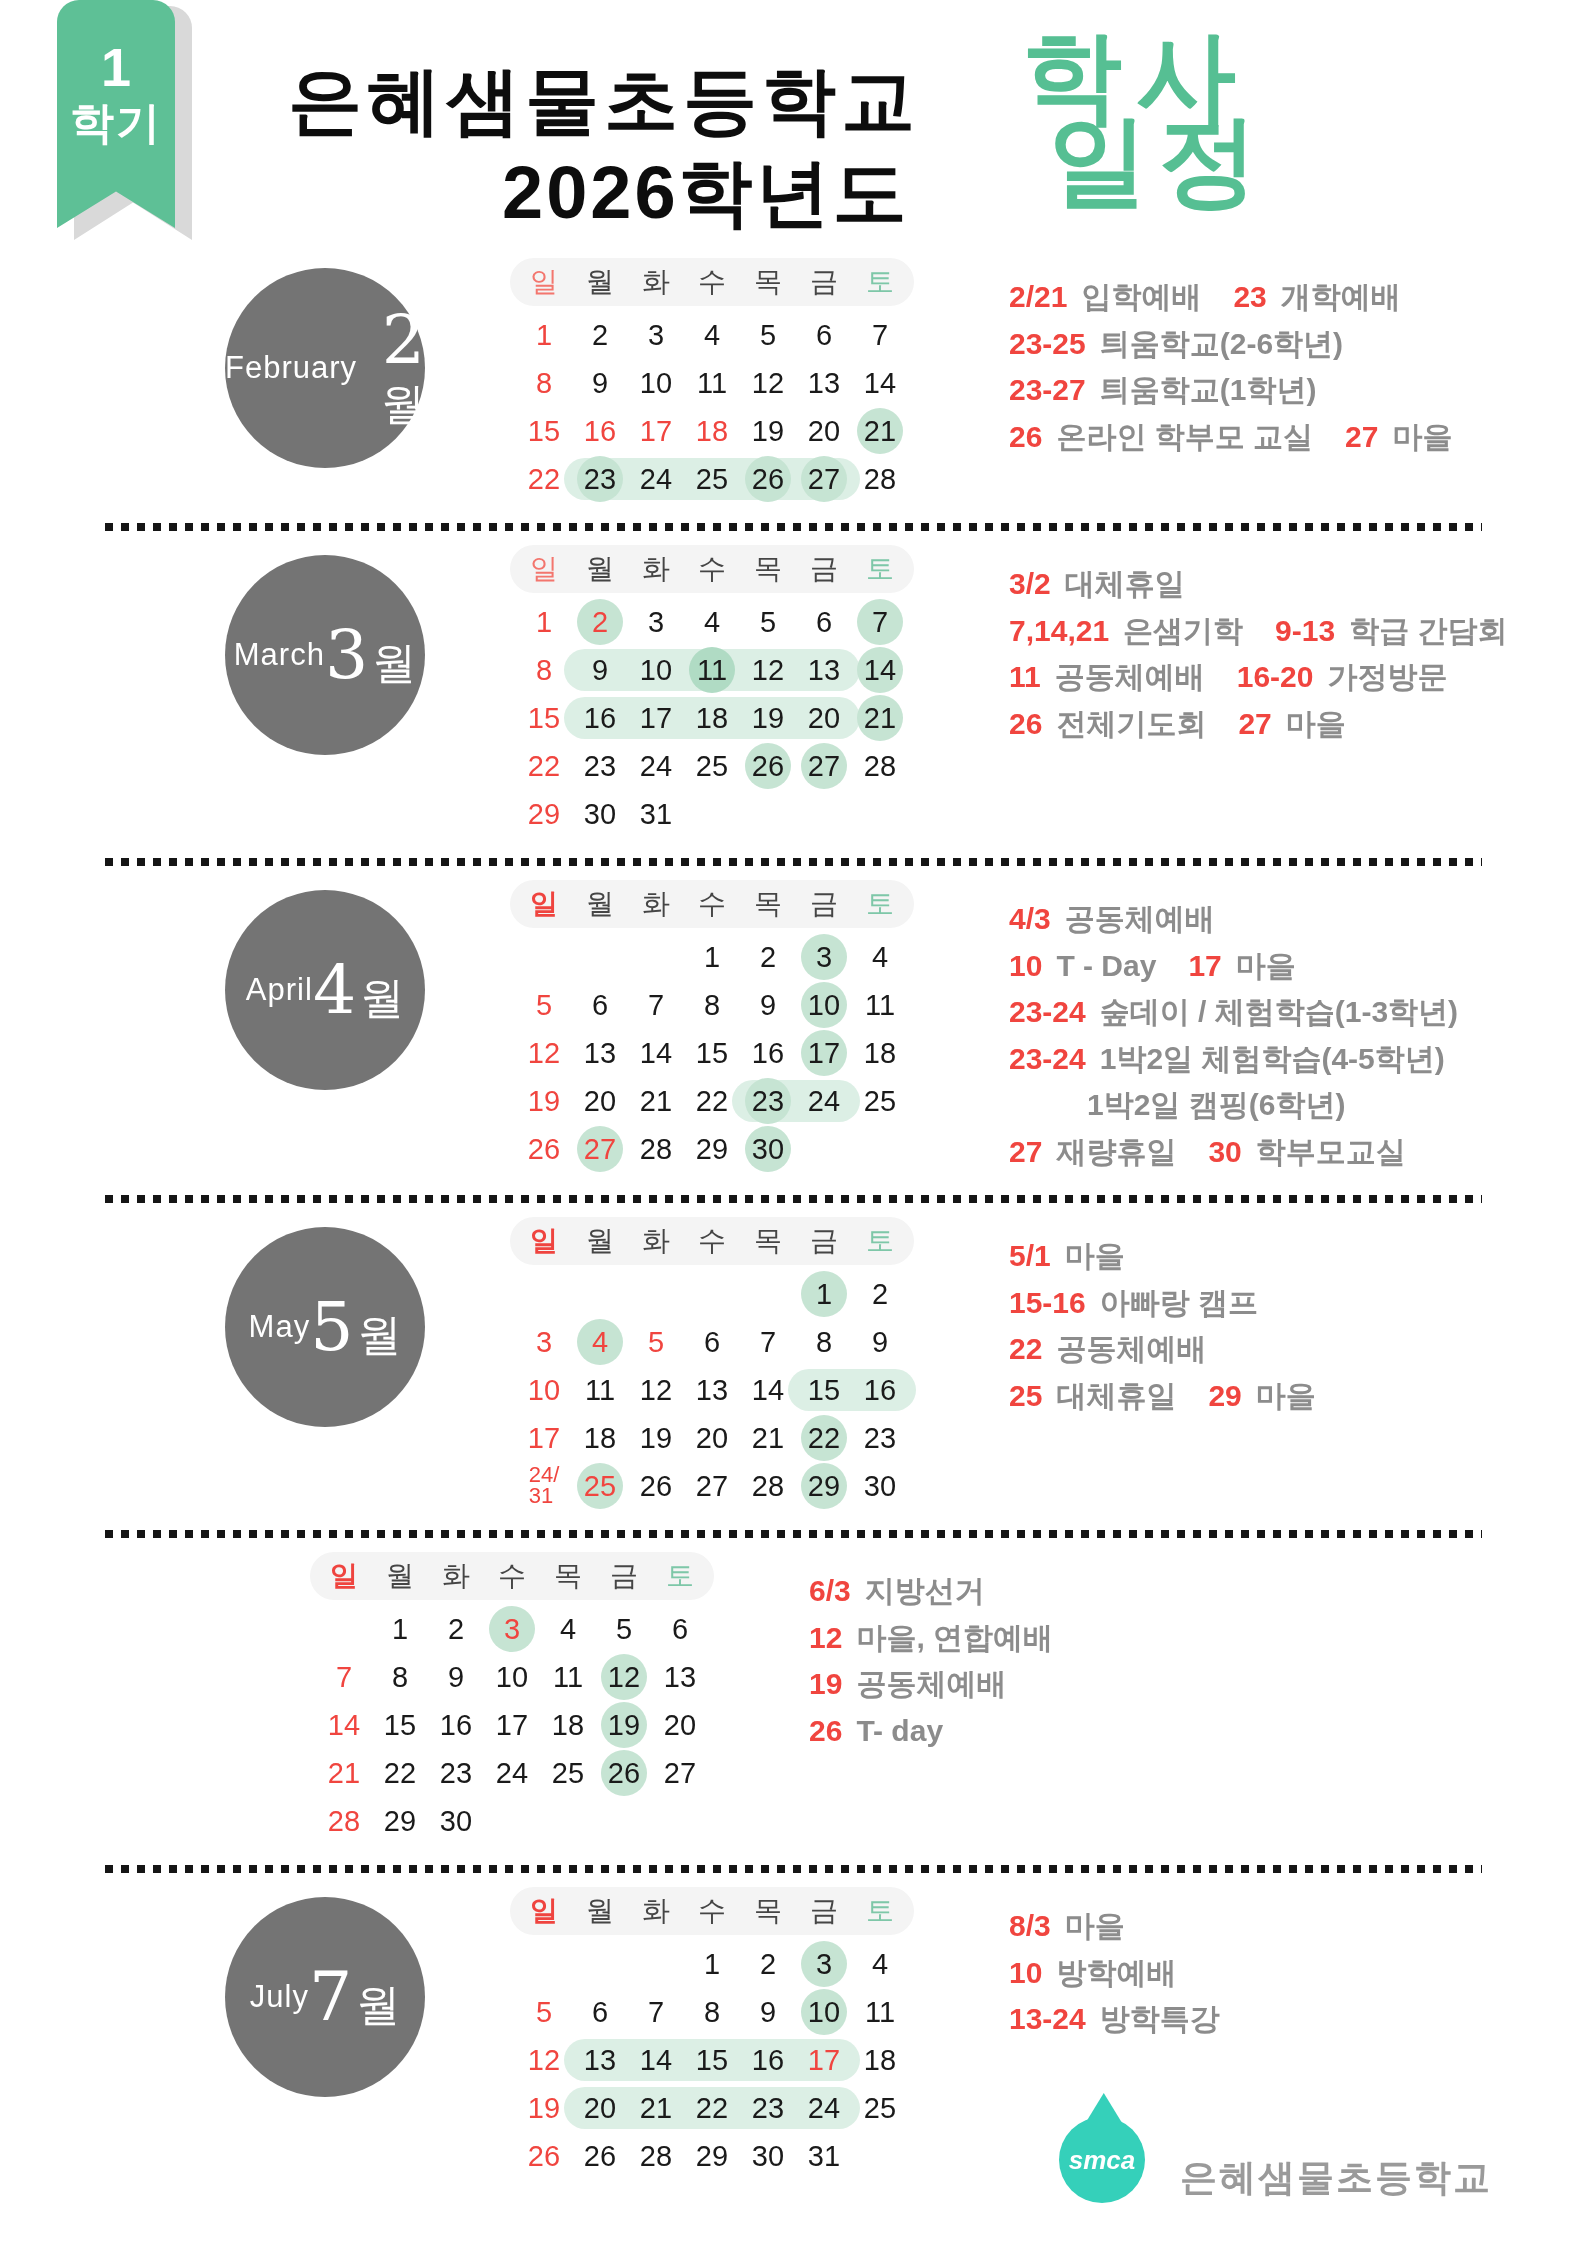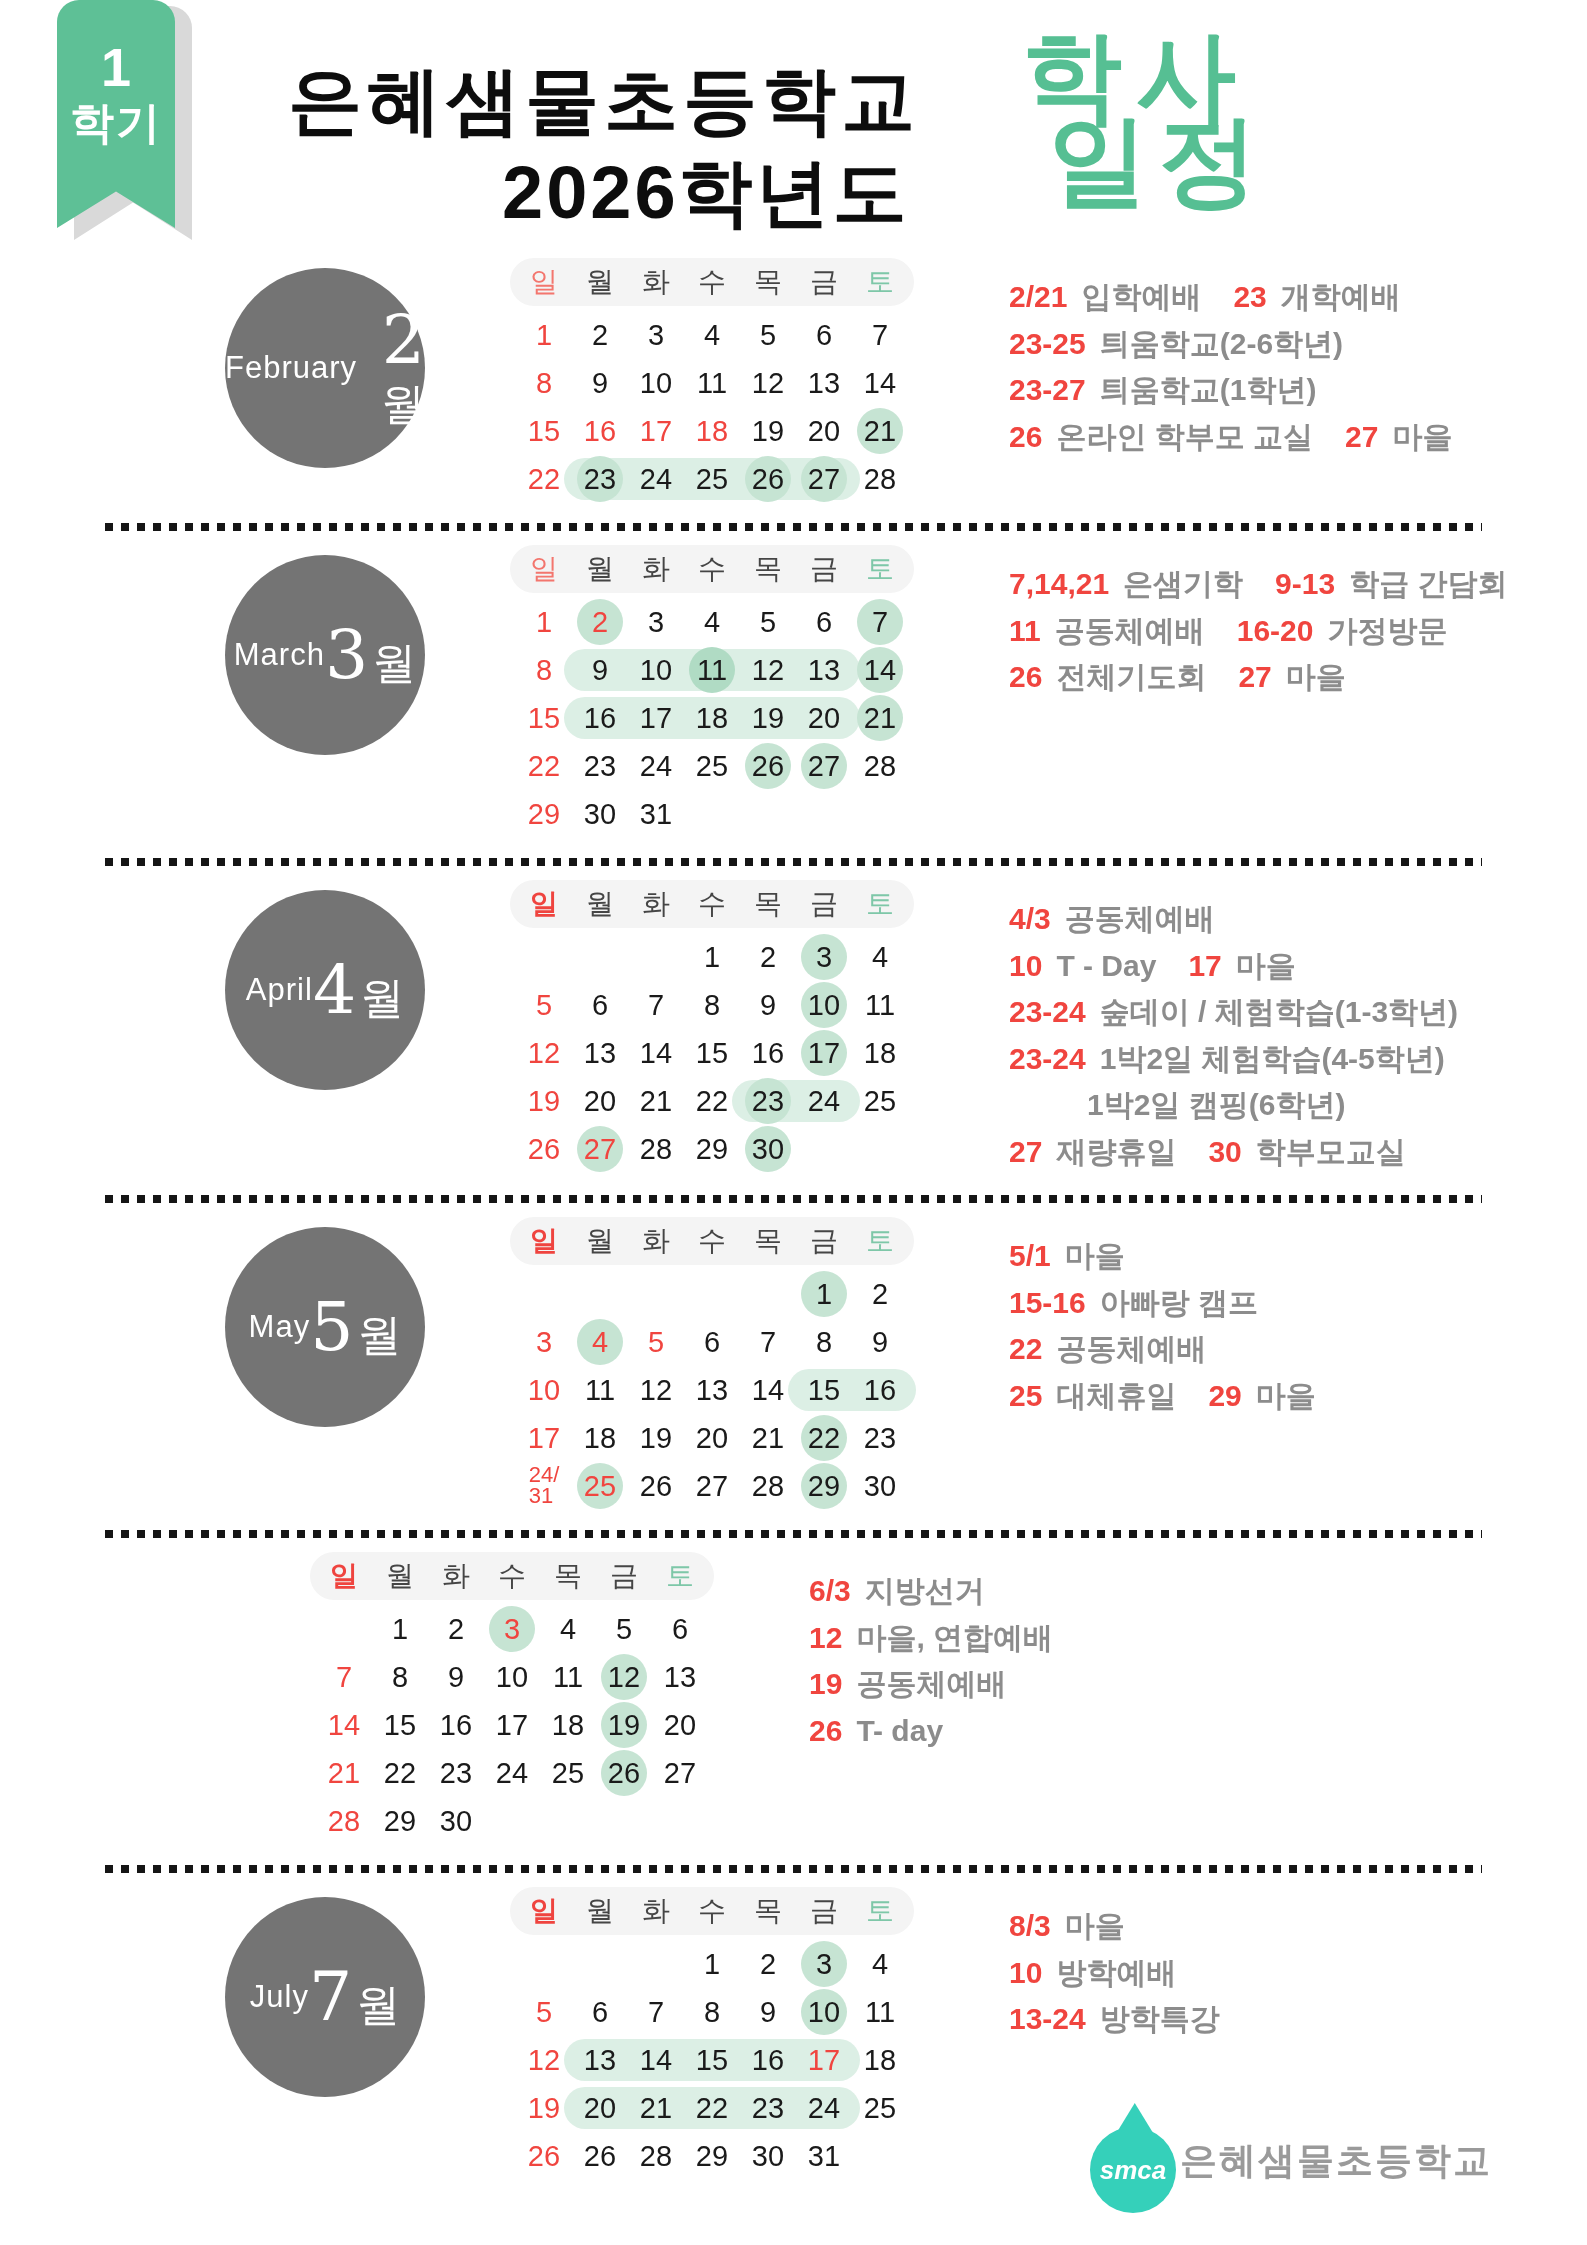--- a/index.html
+++ b/index.html
@@ -64,22 +64,22 @@
     white-space:nowrap;font-weight:bold; }
   .evnum { color:#f0453f; margin-right:14px; }
   .evnum.later { margin-left:32px; }
   .evtxt { color:#8c8c8c; }
   .evtxt.indent { margin-left:78px; }
 
   .sep { height:8px; margin:20px 105px 14px 105px;
     background:repeating-linear-gradient(90deg,#151515 0 8px,transparent 8px 16px); }
 
   
-  footer { position:absolute; right:95px; bottom:32px; display:flex; align-items:center;
-    gap:4px; }
+  footer { position:absolute; right:95px; bottom:42px; display:flex; align-items:flex-end;
+    gap:35px; }
   .drop { position:relative; width:86px; height:86px; background:#35d0ba; border-radius:50%;
     display:flex; align-items:center; justify-content:center; margin-top:18px; }
   .drop::before { content:""; position:absolute; top:-24px; left:50%;
     transform:translateX(-46%); width:0; height:0; border-left:22px solid transparent;
     border-right:22px solid transparent; border-bottom:36px solid #35d0ba; }
   .drop .smca { color:#fff; font-size:26px; font-weight:700; font-style:italic; z-index:1; }
   .school { font-size:37px; color:#9a9a9a; font-weight:600; letter-spacing:2px; }
 </style>
 </head>
 <body>
@@ -318,20 +318,21 @@
             </div>
             <div class="cell">
               <span class="dnum">30</span>
             </div>
             <div class="cell">
               <span class="dnum">31</span>
             </div>
           </div>
       </div>
       <div class="events">
+          <div class="evline"><span class="evnum">3/2</span><span class="evtxt">대체휴일</span></div>
           <div class="evline"><span class="evnum">7,14,21</span><span class="evtxt">은샘기학</span><span class="evnum later">9-13</span><span class="evtxt">학급 간담회</span></div>
           <div class="evline"><span class="evnum">11</span><span class="evtxt">공동체예배</span><span class="evnum later">16-20</span><span class="evtxt">가정방문</span></div>
           <div class="evline"><span class="evnum">26</span><span class="evtxt">전체기도회</span><span class="evnum later">27</span><span class="evtxt">마을</span></div>
         </div>
     </section>
   <div class="sep"></div>
     <section class="month">
       <div class="badge">
         <div class="m-en">April</div>
         <div class="m-big">

